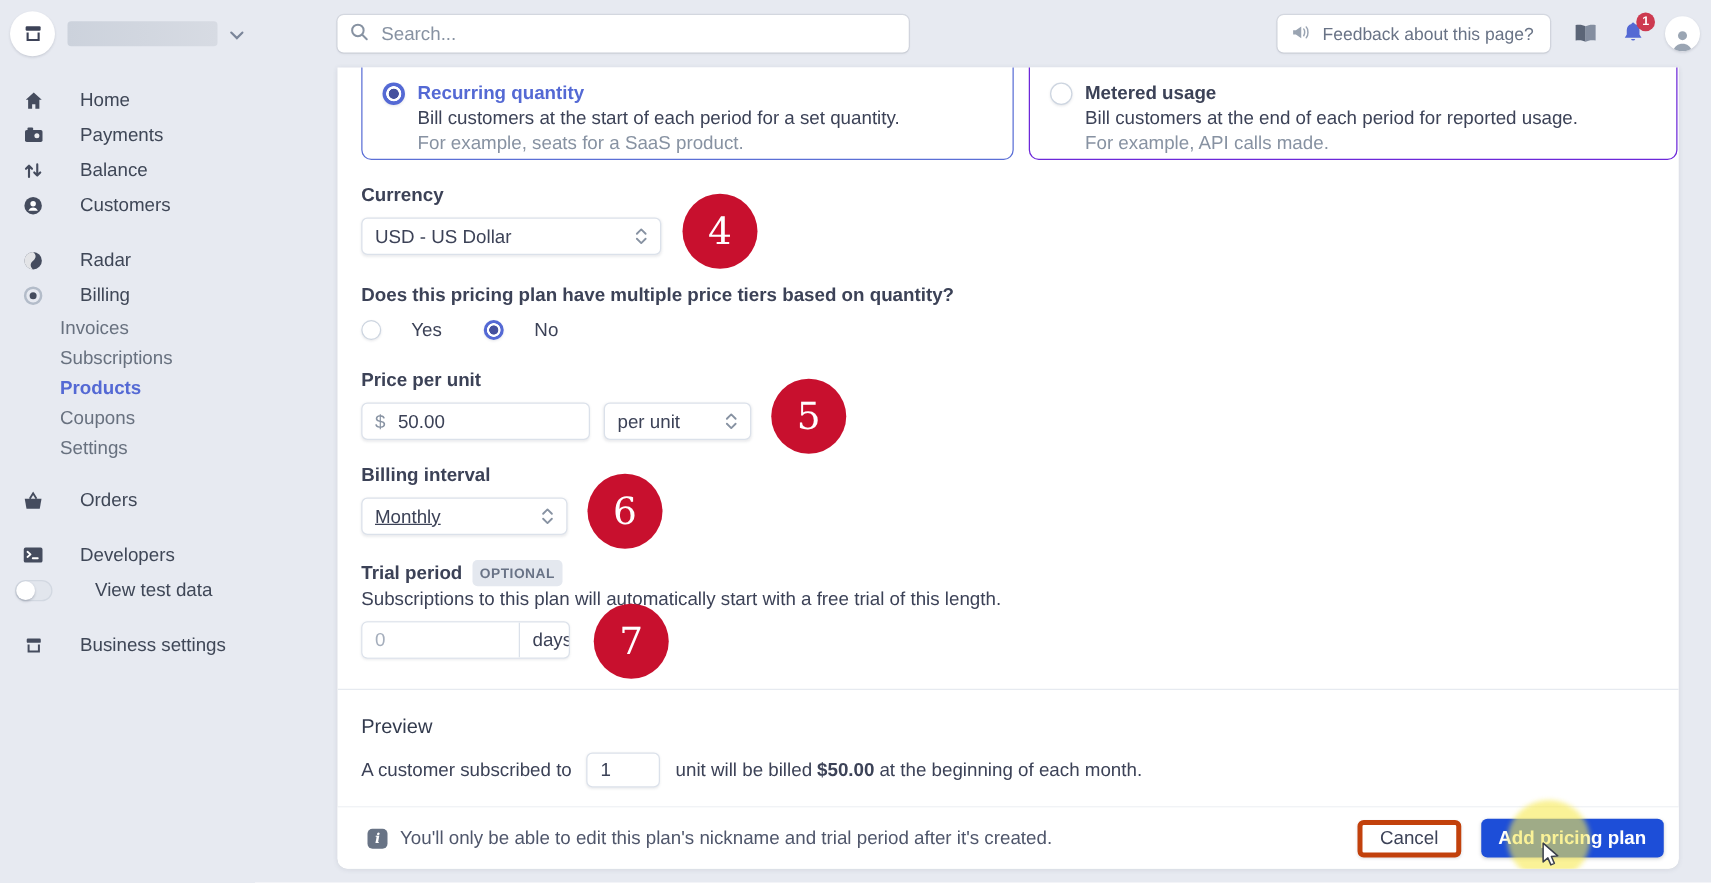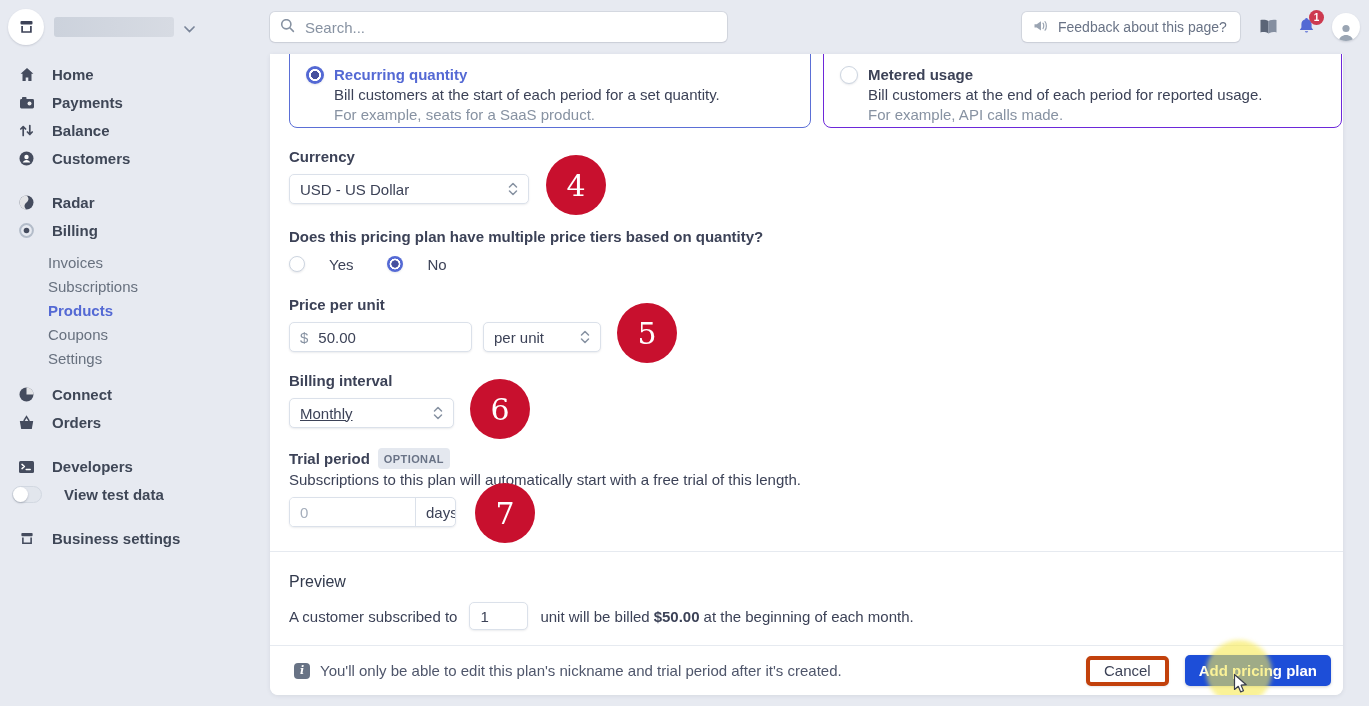--- a/index.html
+++ b/index.html
@@ -29,21 +29,21 @@
   .book-icon-btn { left:1258px; top:18px; }
   .bell-icon-btn { left:1296px; top:16px; }
   .bell-badge { position:absolute; top:-6px; right:-7px; min-width:15px; height:15px; border-radius:8px;
     background:#cd3a50; color:#fff; font-size:10px; font-weight:bold; display:flex; align-items:center;
     justify-content:center; padding:0 3px; }
   .avatar-btn { left:1332px; top:13px; width:28px; height:28px; border-radius:50%; background:#fff;
     box-shadow:0 1px 2px rgba(60,66,87,.18); display:flex; align-items:flex-end; justify-content:center; overflow:hidden; }
 
   
   .sidebar { position:absolute; left:0; top:54px; width:270px; bottom:0; padding:12px 0 0 18px; }
-  .nav-item { height:28px; display:flex; align-items:flex-start; gap:17px; color:#3f4757; cursor:pointer;font-weight:bold; }
+  .nav-item { height:28px; display:flex; align-items:center; gap:29px; color:#3f4757; cursor:pointer; }
   .nav-icon { width:17px; height:17px; display:flex; align-items:center; justify-content:center; }
   .nav-sub { height:24px; padding-left:30px; display:flex; align-items:center; color:#68717f; cursor:pointer; }
   .nav-sub.active { color:#5469d4; font-weight:bold; }
   .nav-gap { height:16px; }
   .toggle { width:30px; height:17px; border-radius:9px; background:#e2e6ed; border:1px solid #d2d8e1;
     position:relative; margin-left:-6px; margin-right:5px; cursor:pointer; }
   .toggle-knob { position:absolute; left:0; top:0; width:15px; height:15px; border-radius:50%; background:#fff;
     box-shadow:0 1px 2px rgba(60,66,87,.3); }
 
   
@@ -265,29 +265,20 @@
   <div class="nav-sub active">
     <span>Products</span>
   </div>
   <div class="nav-sub">
     <span>Coupons</span>
   </div>
   <div class="nav-sub">
     <span>Settings</span>
   </div>
   <div class="nav-gap"></div>
-  <div class="nav-item">
-    <span class="nav-icon">
-      <svg width="17" height="17" viewBox="0 0 17 17">
-          <circle cx="8.5" cy="8.5" r="7" fill="#454c5e"></circle>
-          <path d="M8.5 8.5V1.5a7 7 0 017 7h-7z" fill="#fff" opacity=".85"></path>
-        </svg>
-    </span>
-    <span class="nav-label">Connect</span>
-  </div>
   <div class="nav-item">
     <span class="nav-icon">
       <svg width="17" height="15" viewBox="0 0 17 15">
           <path d="M5.8 6L8.5 1.6 11.2 6" fill="none" stroke="#454c5e" stroke-width="1.5"></path>
           <path d="M1.8 6h13.4l-1.4 8H3.2z" fill="#454c5e"></path>
         </svg>
     </span>
     <span class="nav-label">Orders</span>
   </div>
   <div class="nav-gap"></div>

